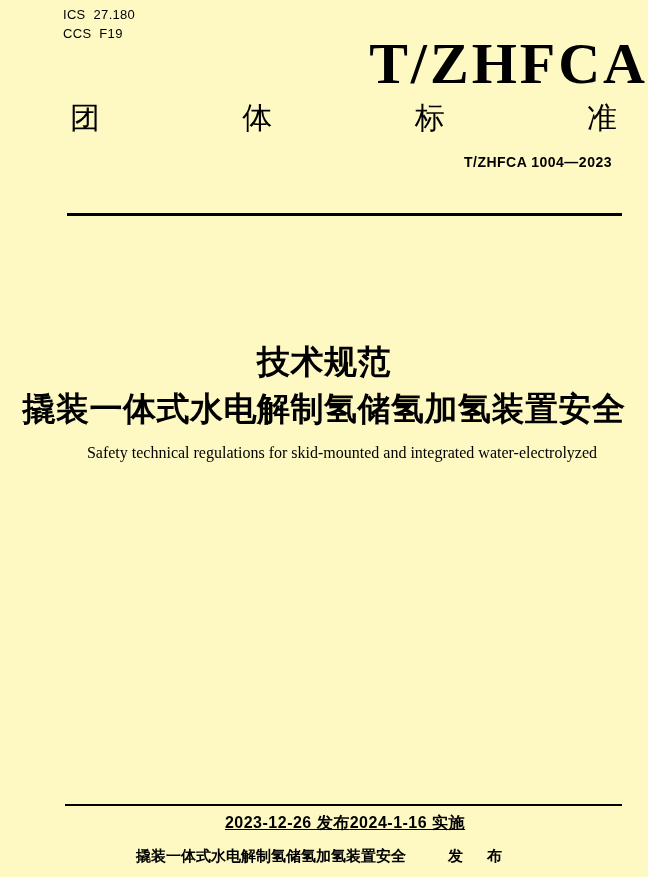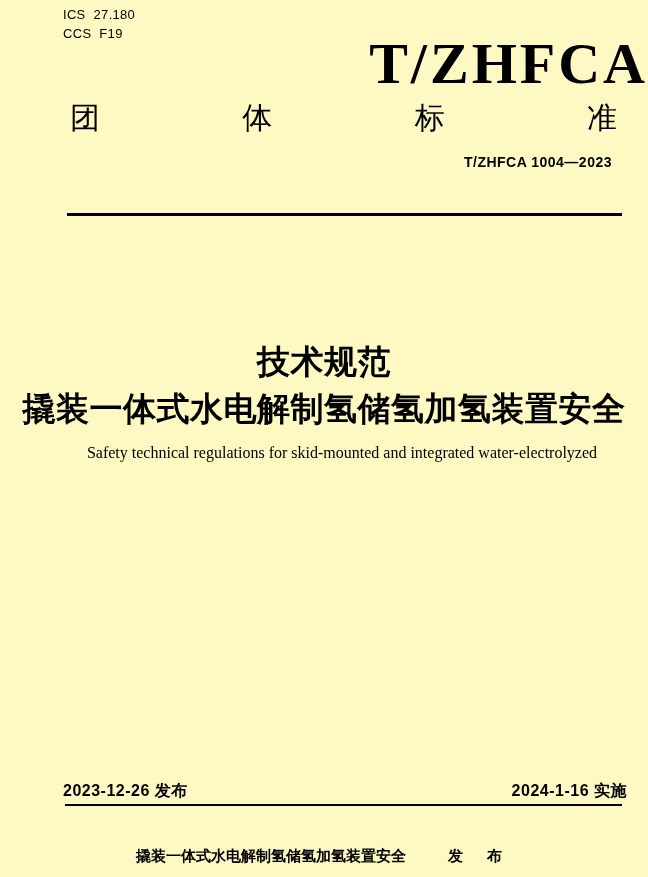--- a/index.html
+++ b/index.html
@@ -109,28 +109,29 @@
     font-family: "Liberation Serif", serif;
     font-size: 16px;
     line-height: 23px;
     font-weight: 400;
   }
 
   
   .dates-row {
     position: absolute;
     left: 63px;
-    top: 781px;
+    top: 813px;
     width: 564px;
     display: flex;
-    justify-content: space-between;
+    justify-content: center;
     font-size: 16px;
     font-weight: 600;
     letter-spacing: 0.5px;
     white-space: nowrap;
+    text-decoration: underline;
   }
 
   
   .footer {
     position: absolute;
     left: 0;
     top: 847px;
     width: 100%;
     text-align: center;
     font-size: 15px;

